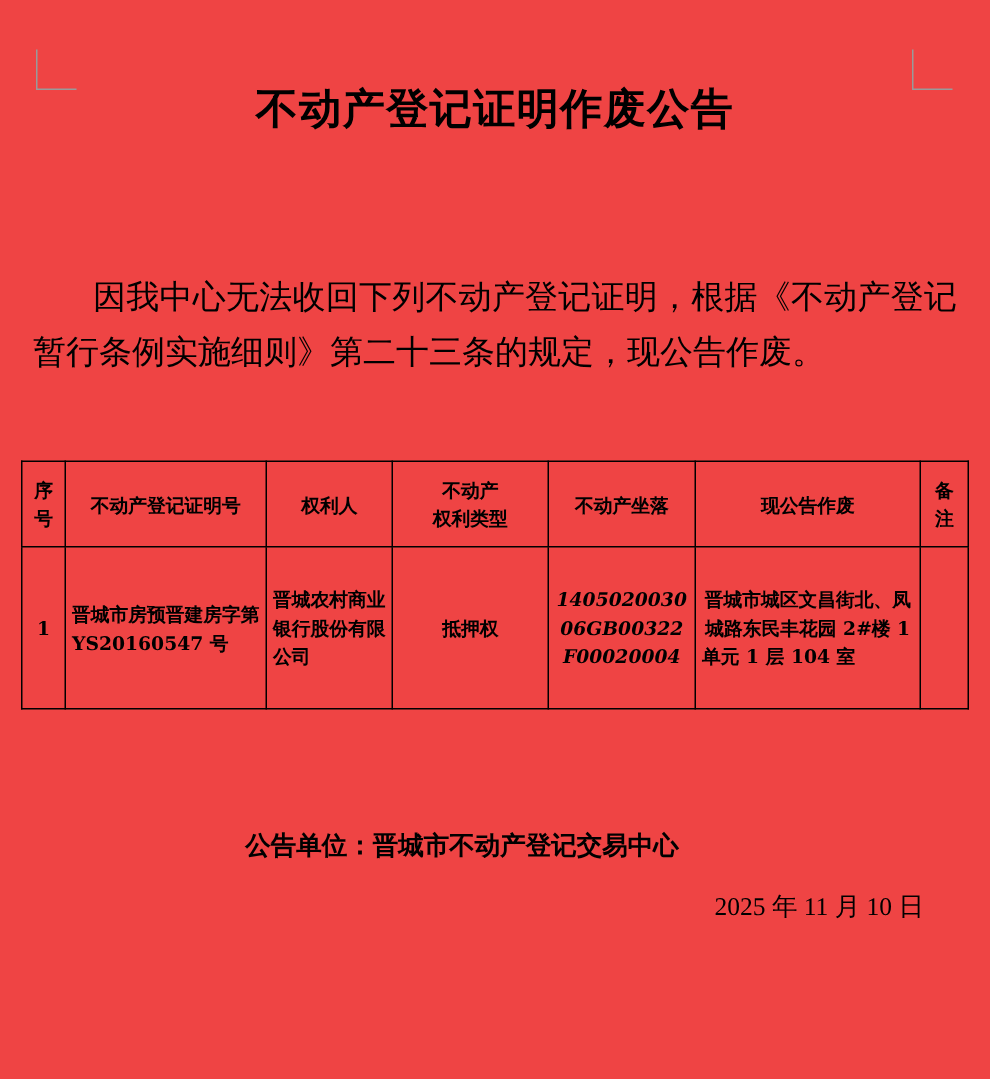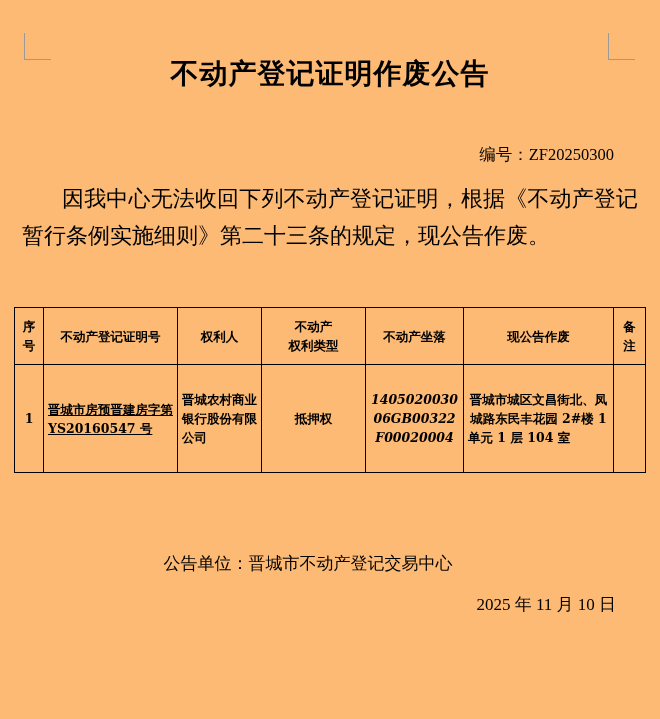--- a/index.html
+++ b/index.html
@@ -13,21 +13,21 @@
     position: relative;
     font-family: "Liberation Serif", "DejaVu Serif", serif;
     color: #000000;
     overflow: hidden;
   }
 
   
   .page {
     position: absolute;
     inset: 0;
-    background: #fdba74;
+    background: #ef4444;
   }
   .crop-mark {
     position: absolute;
     width: 26px;
     height: 26px;
   }
   .crop-mark.tl {
     left: 24px;
     top: 33px;
     border-left: 1px solid #9a9a9a;
@@ -116,21 +116,20 @@
     font-size: 13px;
   }
   .hdr-vertical {
     line-height: 18px;
   }
   .cell-justify {
     text-align: justify;
     text-justify: inter-ideograph;
     text-align-last: left;
     line-height: 21px;
-    text-decoration: underline;
   }
   .cell-justify-center-last {
     text-align: justify;
     text-justify: inter-ideograph;
     text-align-last: left;
     line-height: 21px;
   }
   .cell-unit {
     text-align: left;
     word-break: break-all;
@@ -147,20 +146,21 @@
 
   
   .issuer-line {
     position: absolute;
     left: 0;
     right: 44px;
     top: 551px;
     text-align: center;
     font-size: 17px;
     line-height: 26px;
+    font-weight: bold;
   }
   .date-line {
     position: absolute;
     left: 0;
     right: 44px;
     top: 592px;
     text-align: right;
     font-size: 17px;
     line-height: 26px;
   }
@@ -168,23 +168,20 @@
 </head>
 <body>
 
 <div class="page">
 
   <div class="crop-mark tl"></div>
   <div class="crop-mark tr"></div>
 
   <div class="doc-title">不动产登记证明作废公告</div>
 
-  <div class="serial-line">
-    <span>编号：</span><span>ZF20250300</span>
-  </div>
 
   <div class="body-paragraph">因我中心无法收回下列不动产登记证明，根据《不动产登记暂行条例实施细则》第二十三条的规定，现公告作废。</div>
 
   <table class="data-table">
     <colgroup>
       <col class="col-seq">
       <col class="col-cert">
       <col class="col-owner">
       <col class="col-type">
       <col class="col-unit">

